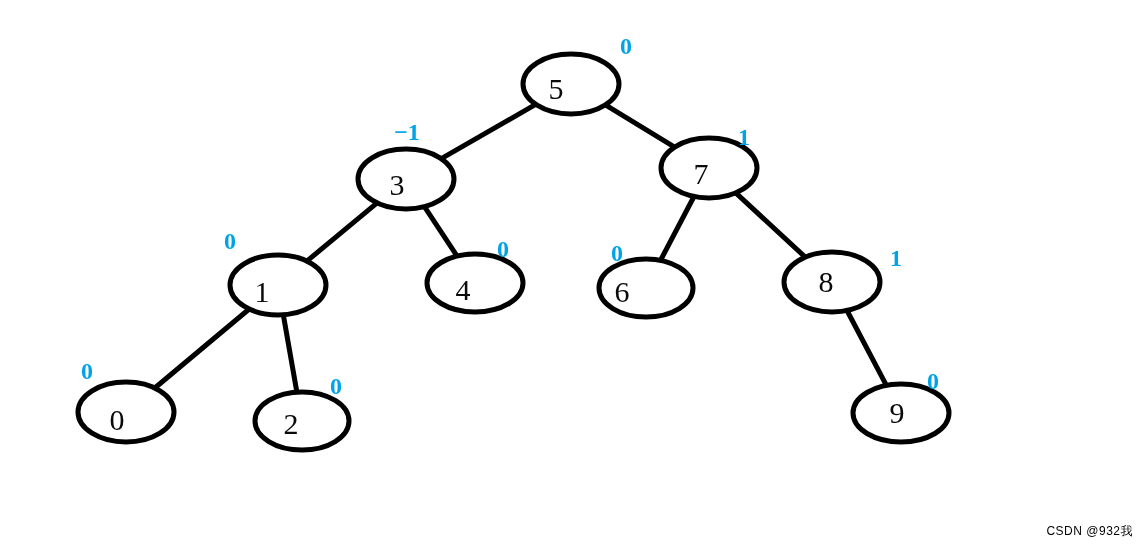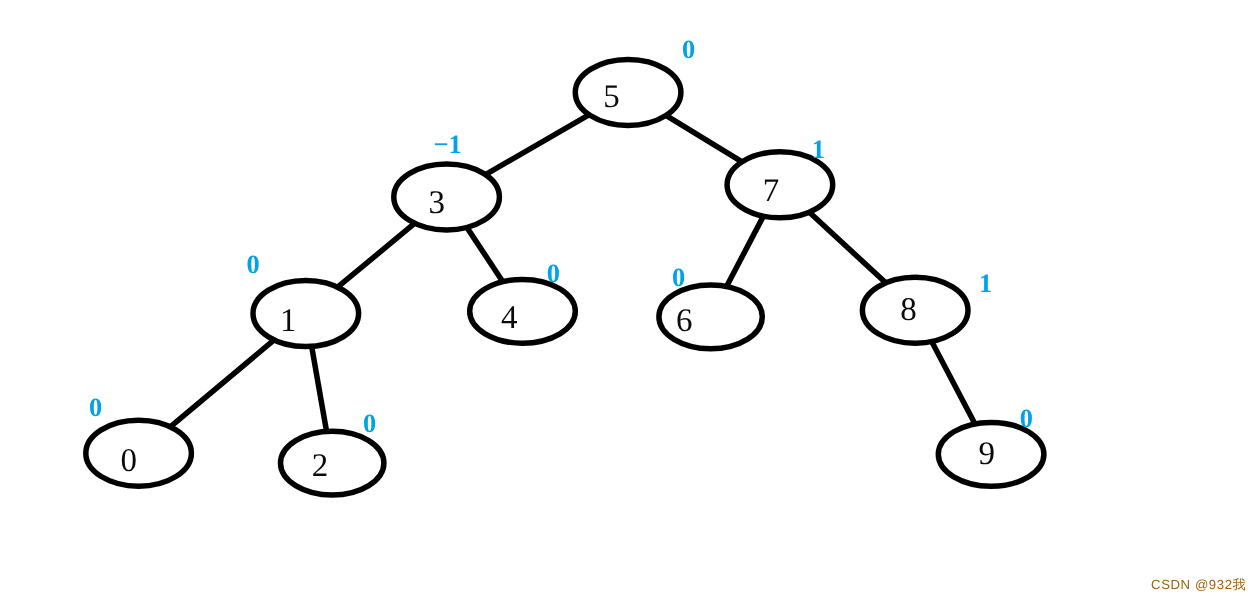--- a/index.html
+++ b/index.html
@@ -14,21 +14,21 @@
   svg { display: block; }
   svg text { font-family: "Liberation Serif", "DejaVu Serif", serif; }
   .node-value { font-size: 30px; fill: #0a0a0a; }
   .balance { font-size: 24px; font-weight: bold; }
   .watermark {
     position: absolute;
     right: 12px;
     bottom: 7px;
     font-family: "Liberation Sans", "DejaVu Sans", sans-serif;
     font-size: 12px;
-    color: #a16207;
+    color: #000000;
     letter-spacing: 0.5px;
     user-select: none;
   }
 </style>
 </head>
 <body>
 
 <div class="canvas">
   <svg id="tree-svg" width="1145" height="547" viewBox="0 0 1145 547" xmlns="http://www.w3.org/2000/svg">
       <line x1="535.7" y1="104.3" x2="441.3" y2="158.7" stroke="#000000" stroke-width="5" stroke-linecap="round"></line>

